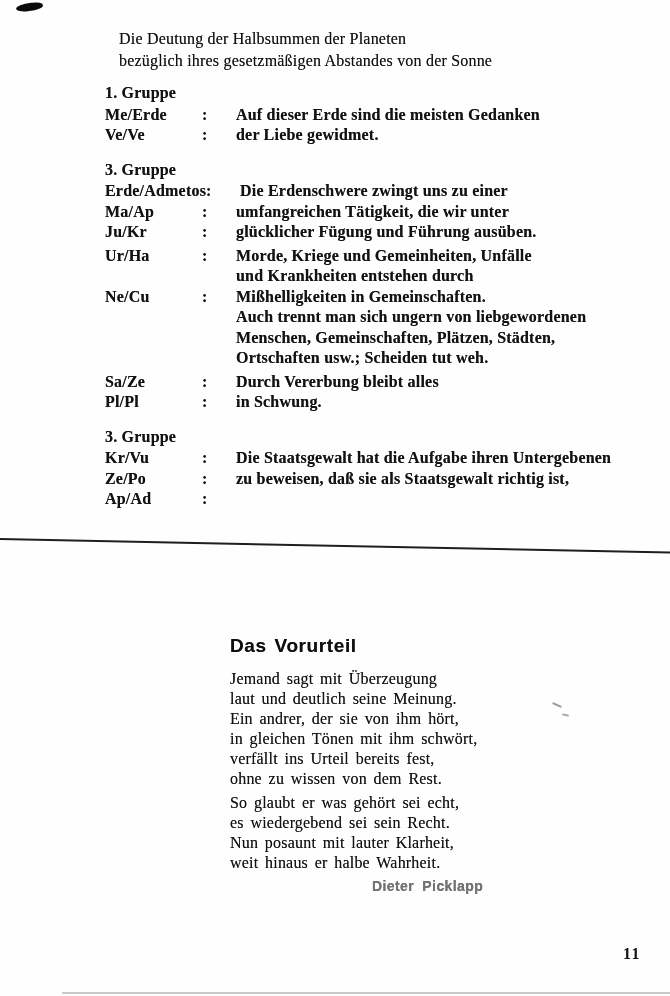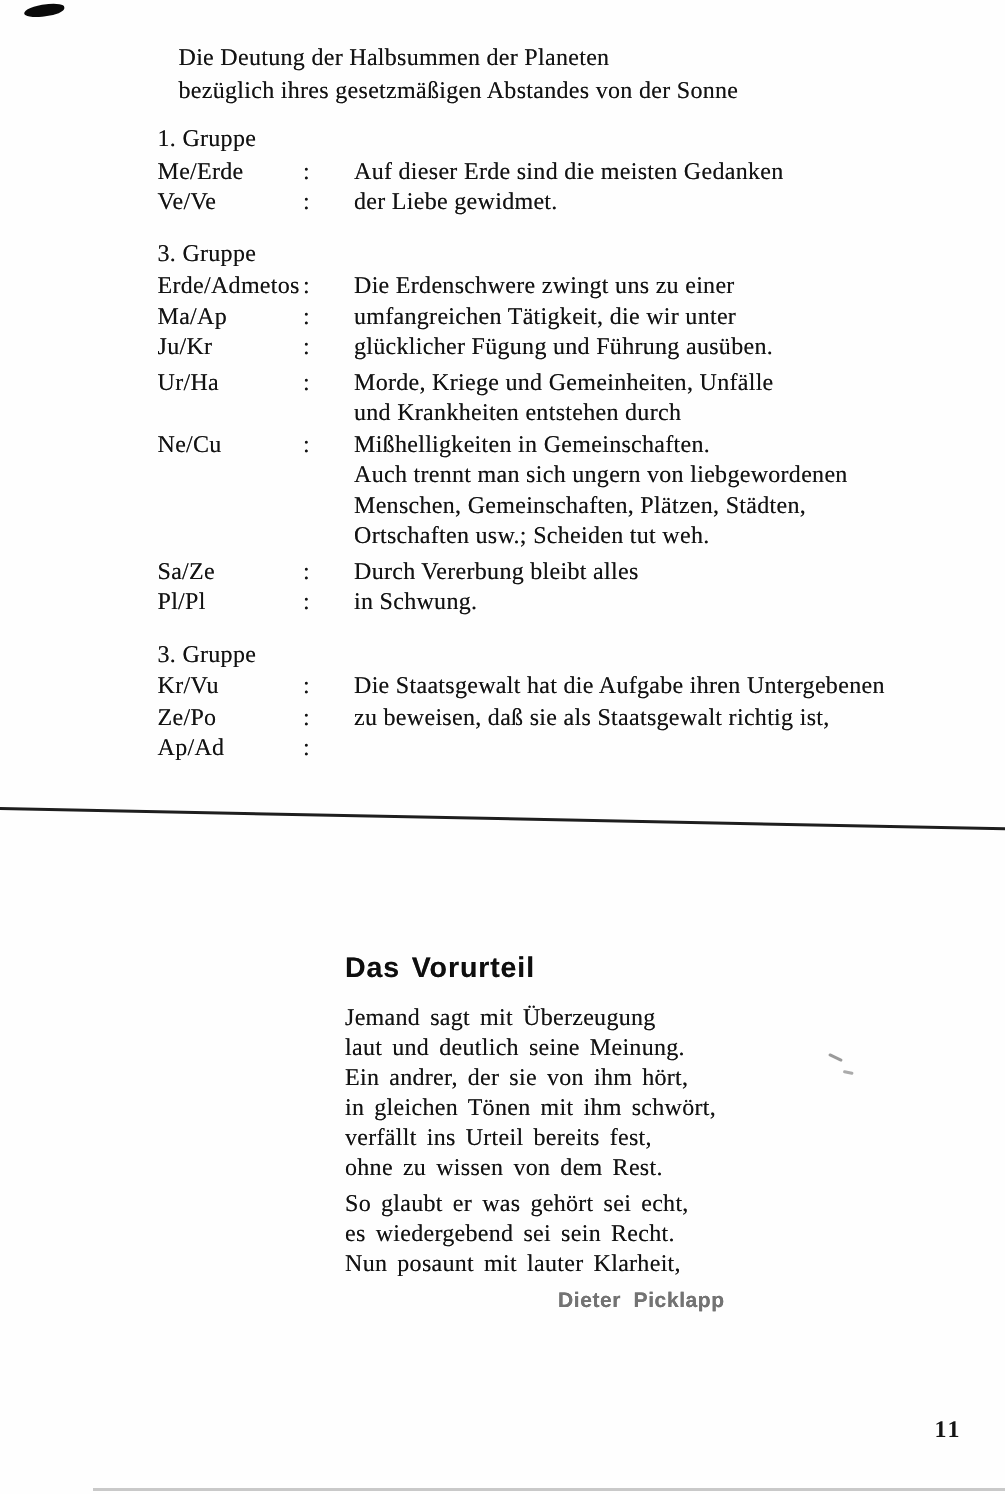--- a/index.html
+++ b/index.html
@@ -45,21 +45,21 @@
     white-space: nowrap;
   }
 
   
   .groups {
     position: absolute; left: 105px; top: 83px; width: 560px;
     font-size: 16px; line-height: 20.5px;
     letter-spacing: 0.2px;
     text-shadow: 0 0 0.4px rgba(0,0,0,0.55);
   }
-  .group { margin: 0; }
+  .group { margin: 0; font-weight: bold; }
   .group + .group { margin-top: 14px; }
   .group-title { margin-bottom: 1px; }
   .block + .block { margin-top: 3px; }
   .row { display: flex; }
   .cell { display: block; }
   .cell.label { flex: 0 0 97px; white-space: nowrap; }
   .cell.colon { flex: 0 0 34px; }
   .cell.text  { flex: 1 1 auto; white-space: nowrap; }
 
   
@@ -229,20 +229,21 @@
         <div class="poem-line">laut und deutlich seine Meinung.</div>
         <div class="poem-line">Ein andrer, der sie von ihm hört,</div>
         <div class="poem-line">in gleichen Tönen mit ihm schwört,</div>
         <div class="poem-line">verfällt ins Urteil bereits fest,</div>
         <div class="poem-line">ohne zu wissen von dem Rest.</div>
       </div>
     <div class="stanza" id="stanza2">
         <div class="poem-line">So glaubt er was gehört sei echt,</div>
         <div class="poem-line">es wiedergebend sei sein Recht.</div>
         <div class="poem-line">Nun posaunt mit lauter Klarheit,</div>
+        <div class="poem-line">weit hinaus er halbe Wahrheit.</div>
       </div>
     <div class="poem-author">Dieter Picklapp</div>
   </div>
 
   <div class="dash-right-1"></div>
   <div class="dash-right-2"></div>
 
   <div class="page-number">11</div>
 
   <div class="bottom-line"></div>

